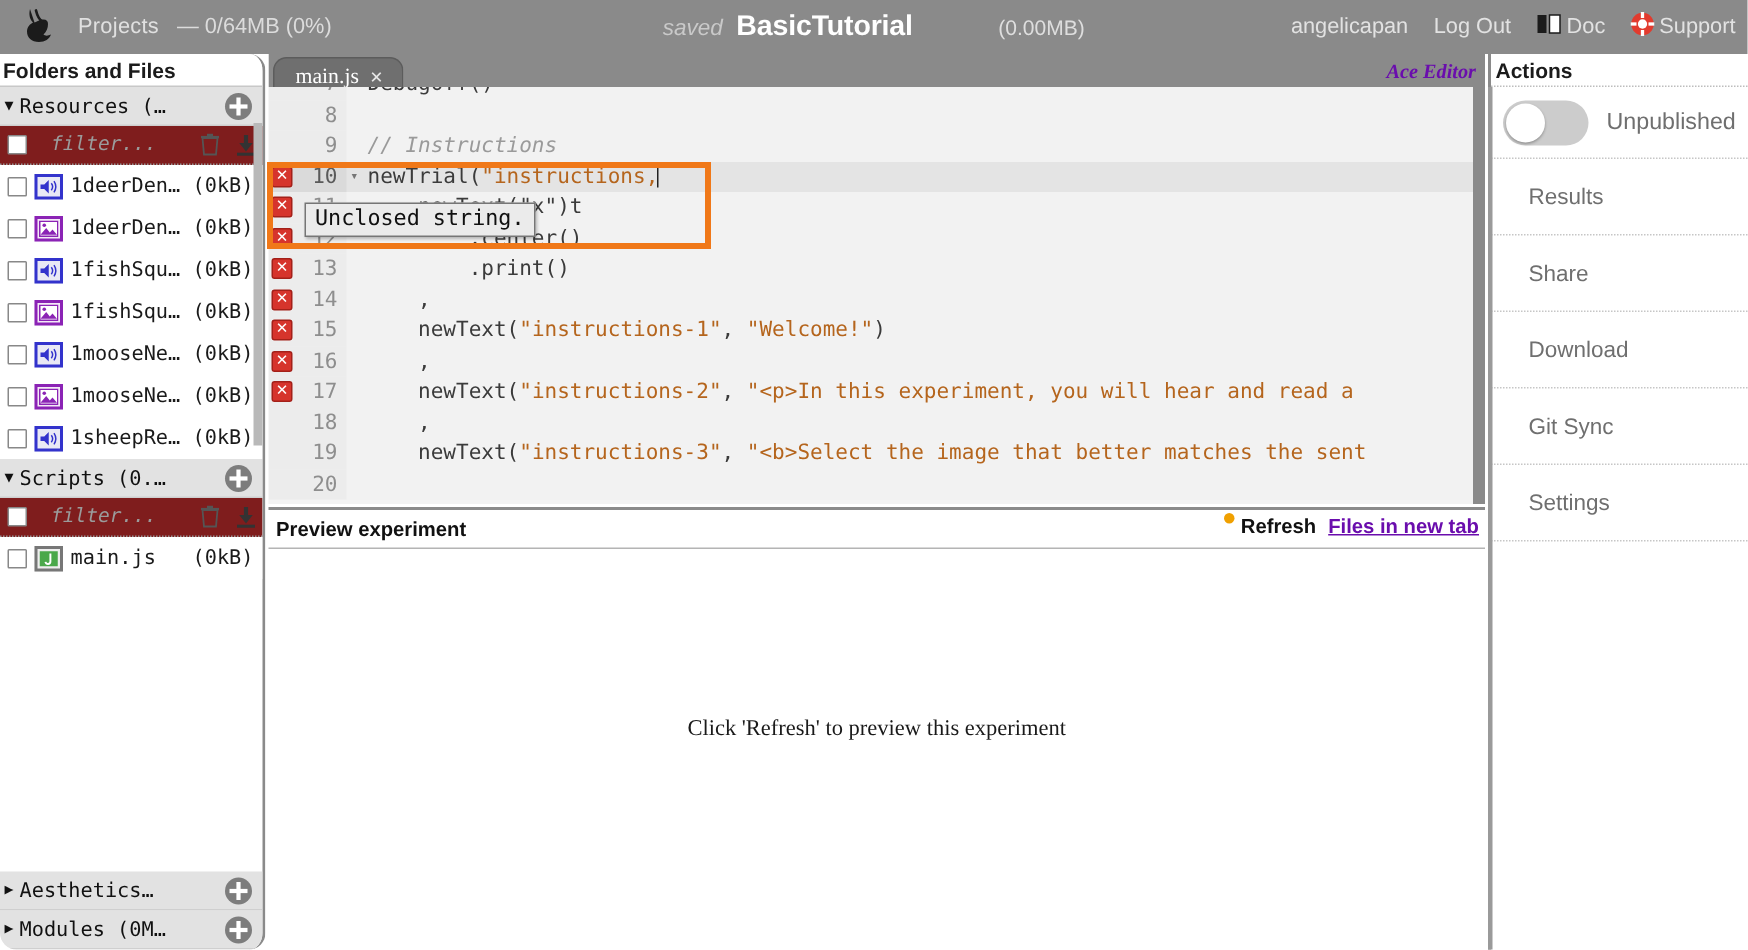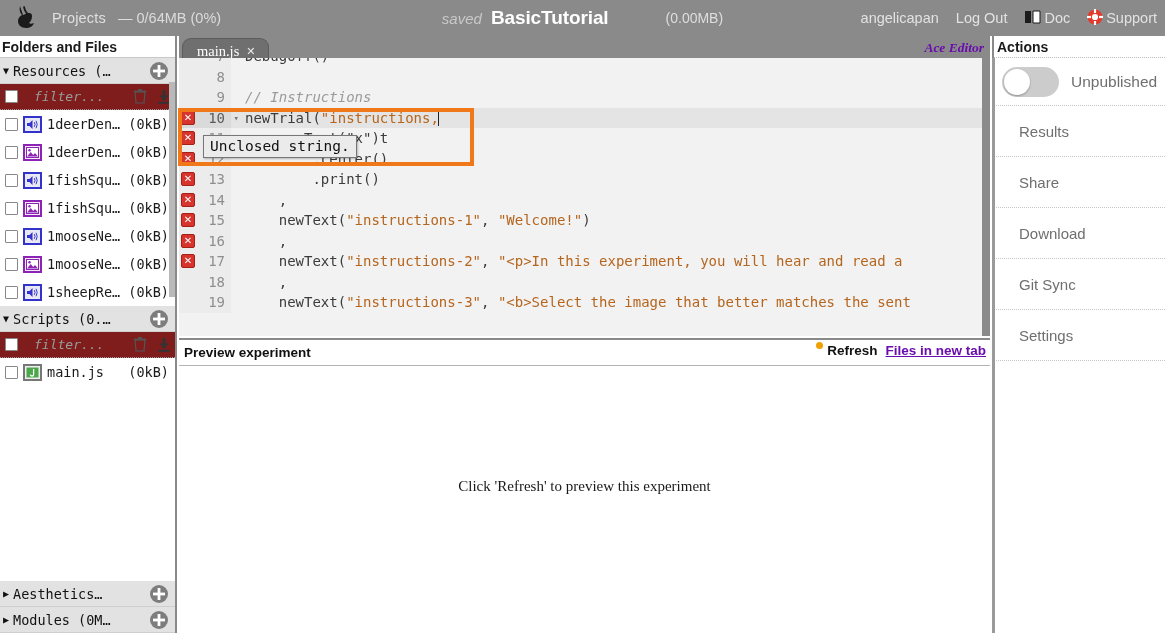--- a/index.html
+++ b/index.html
@@ -41,20 +41,21 @@
   }
   .doc-ic { display:inline-block; }
   .sup-ic { display:inline-block; }
 
   
   #left {
     position: absolute; left: 0; top: 36px; width: 177px; height: 597px;
     background: #ffffff;
     border-right: 2px solid #8a8a8a;
     overflow: hidden;
+    border-radius: 11px;
   }
   #left-title {
     font-size: 14px; font-weight: bold; color: #1b1b1b;
     padding: 3px 0 2px 2px; background: #fff;
     border-bottom: 1px solid #c8c8c8;
   }
   .section-hdr {
     background: #e2e2e2; height: 26px; display: flex; align-items: center;
     font-family: "DejaVu Sans Mono", monospace; font-size: 13.5px; color: #111;
     position: relative; border-bottom: 1px solid #cfcfcf;
@@ -481,20 +482,21 @@
       <div class="cline active"><div class="gutter"><span class="errmark">✕</span><span>10</span><span class="fold">▾</span></div><div class="ctext"><span class="k-pln">newTrial(</span><span class="k-str">"instructions,</span><span class="caret"></span></div></div>
       <div class="cline"><div class="gutter"><span class="errmark">✕</span><span>11</span></div><div class="ctext"><span class="k-pln">    newText("x")t</span></div></div>
       <div class="cline"><div class="gutter"><span class="errmark">✕</span><span>12</span></div><div class="ctext"><span class="k-pln">        .center()</span></div></div>
       <div class="cline"><div class="gutter"><span class="errmark">✕</span><span>13</span></div><div class="ctext"><span class="k-pln">        .print()</span></div></div>
       <div class="cline"><div class="gutter"><span class="errmark">✕</span><span>14</span></div><div class="ctext"><span class="k-pln">    ,</span></div></div>
       <div class="cline"><div class="gutter"><span class="errmark">✕</span><span>15</span></div><div class="ctext"><span class="k-pln">    newText(</span><span class="k-str">"instructions-1"</span><span class="k-pln">, </span><span class="k-str">"Welcome!"</span><span class="k-pln">)</span></div></div>
       <div class="cline"><div class="gutter"><span class="errmark">✕</span><span>16</span></div><div class="ctext"><span class="k-pln">    ,</span></div></div>
       <div class="cline"><div class="gutter"><span class="errmark">✕</span><span>17</span></div><div class="ctext"><span class="k-pln">    newText(</span><span class="k-str">"instructions-2"</span><span class="k-pln">, </span><span class="k-str">"&lt;p&gt;In this experiment, you will hear and read a</span></div></div>
       <div class="cline"><div class="gutter"><span>18</span></div><div class="ctext"><span class="k-pln">    ,</span></div></div>
       <div class="cline"><div class="gutter"><span>19</span></div><div class="ctext"><span class="k-pln">    newText(</span><span class="k-str">"instructions-3"</span><span class="k-pln">, </span><span class="k-str">"&lt;b&gt;Select the image that better matches the sent</span></div></div>
+      <div class="cline"><div class="gutter"><span>20</span></div><div class="ctext"><span class="k-pln"></span></div></div>
     </div>
   <div id="ed-vscroll"></div>
 </div>
 
 <div id="err-box"></div>
 <div id="tooltip">Unclosed string.</div>
 
 <div id="preview-wrap">
   <div id="preview-hdr">
     <span id="preview-title">Preview experiment</span>

